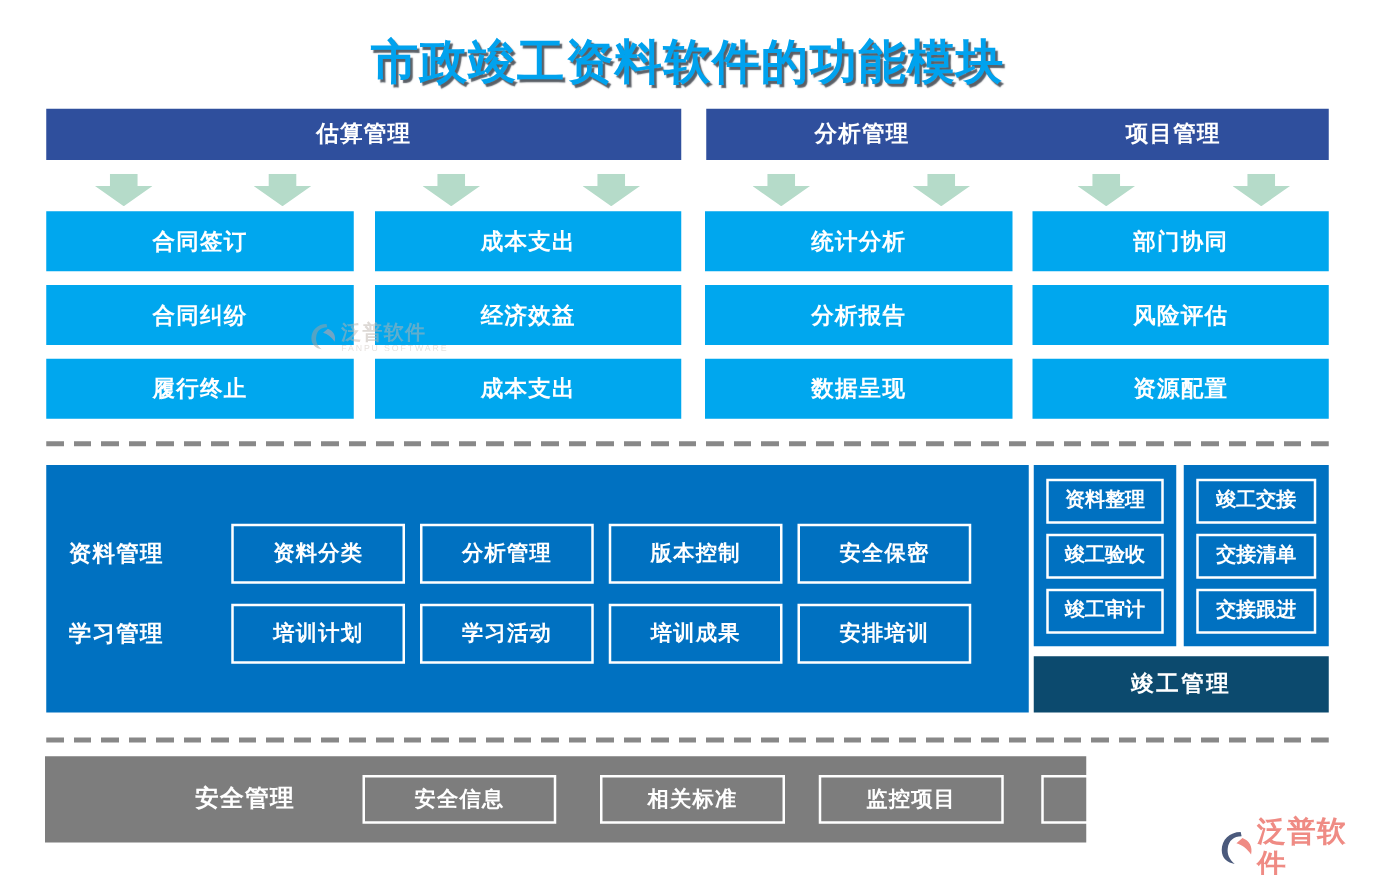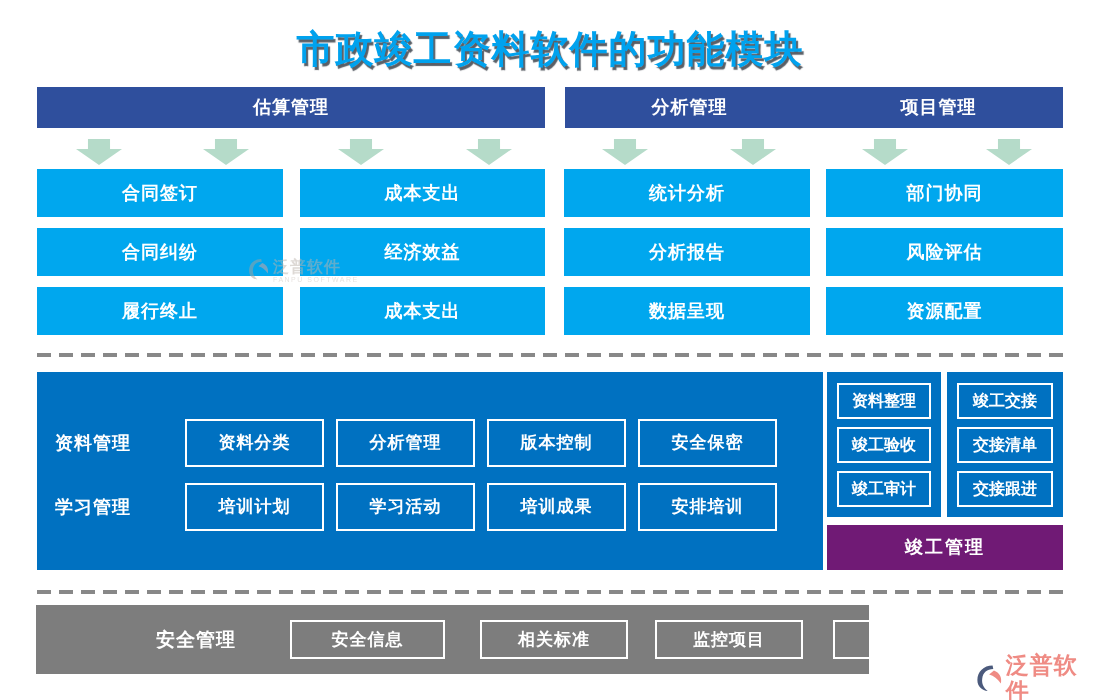--- a/index.html
+++ b/index.html
@@ -46,21 +46,21 @@
   }
   .rpanel{position:absolute;top:372px;height:145px;background:#0071c1;}
   .rpanel-1{left:827px;width:114px;}
   .rpanel-2{left:947px;width:116px;}
   .rbox{
     position:absolute;left:10px;right:10px;height:36px;border:2px solid #ffffff;
     color:#ffffff;font-weight:bold;font-size:16px;text-align:center;line-height:32px;
     box-sizing:border-box;
   }
   .jgbar{
-    position:absolute;left:827px;top:525px;width:236px;height:45px;background:#701a75;
+    position:absolute;left:827px;top:525px;width:236px;height:45px;background:#0c4a6e;
     color:#ffffff;font-weight:bold;font-size:18px;text-align:center;line-height:45px;letter-spacing:2px;
   }
   .graybar{position:absolute;left:36px;top:605px;width:833px;height:69px;background:#7d7d7d;}
   .glabel{
     position:absolute;left:120px;top:0;height:69px;line-height:69px;color:#ffffff;
     font-weight:bold;font-size:19px;letter-spacing:1px;
   }
   .gbox{
     position:absolute;top:15px;height:39px;border:2px solid #ffffff;color:#ffffff;
     font-weight:bold;font-size:17px;text-align:center;line-height:35px;box-sizing:border-box;

